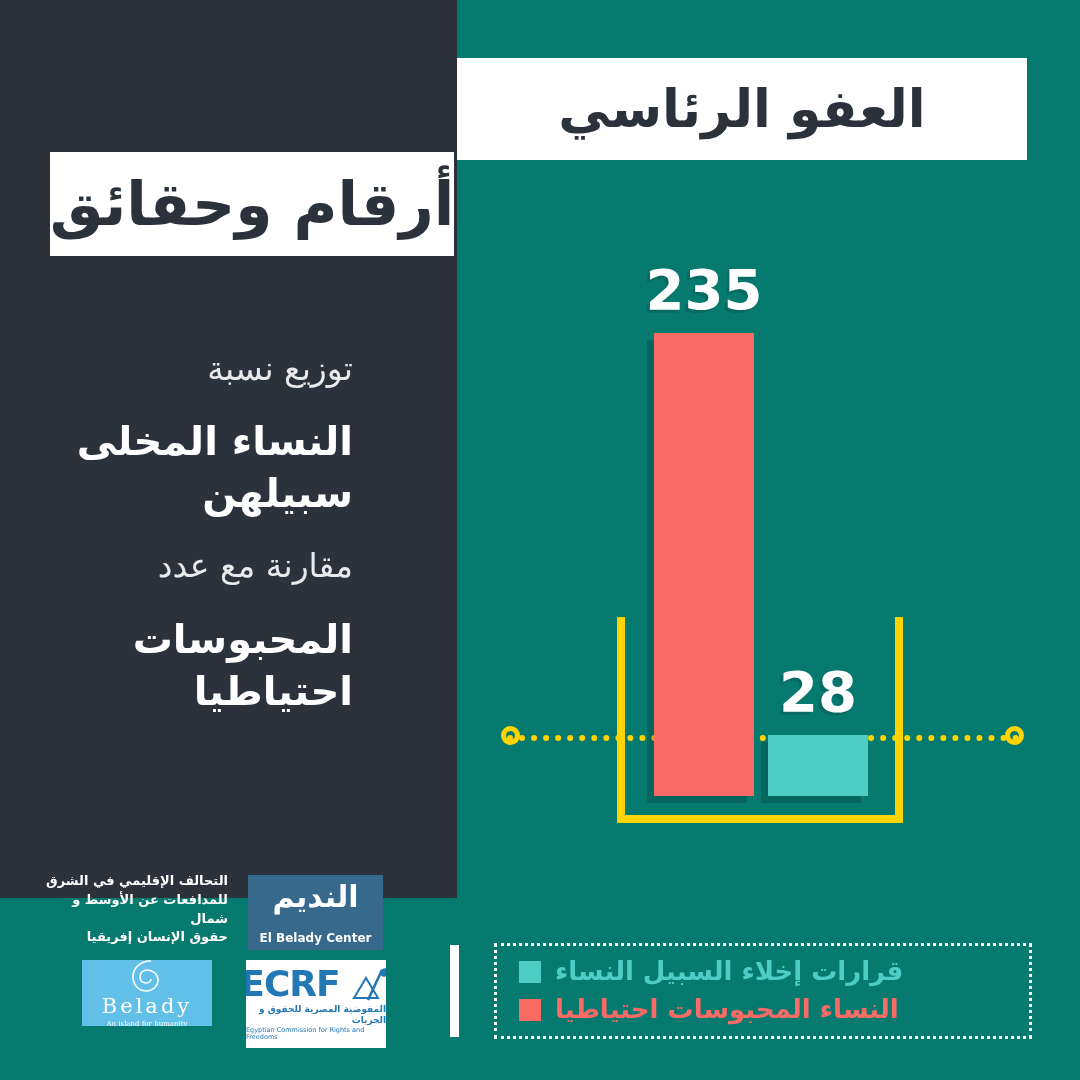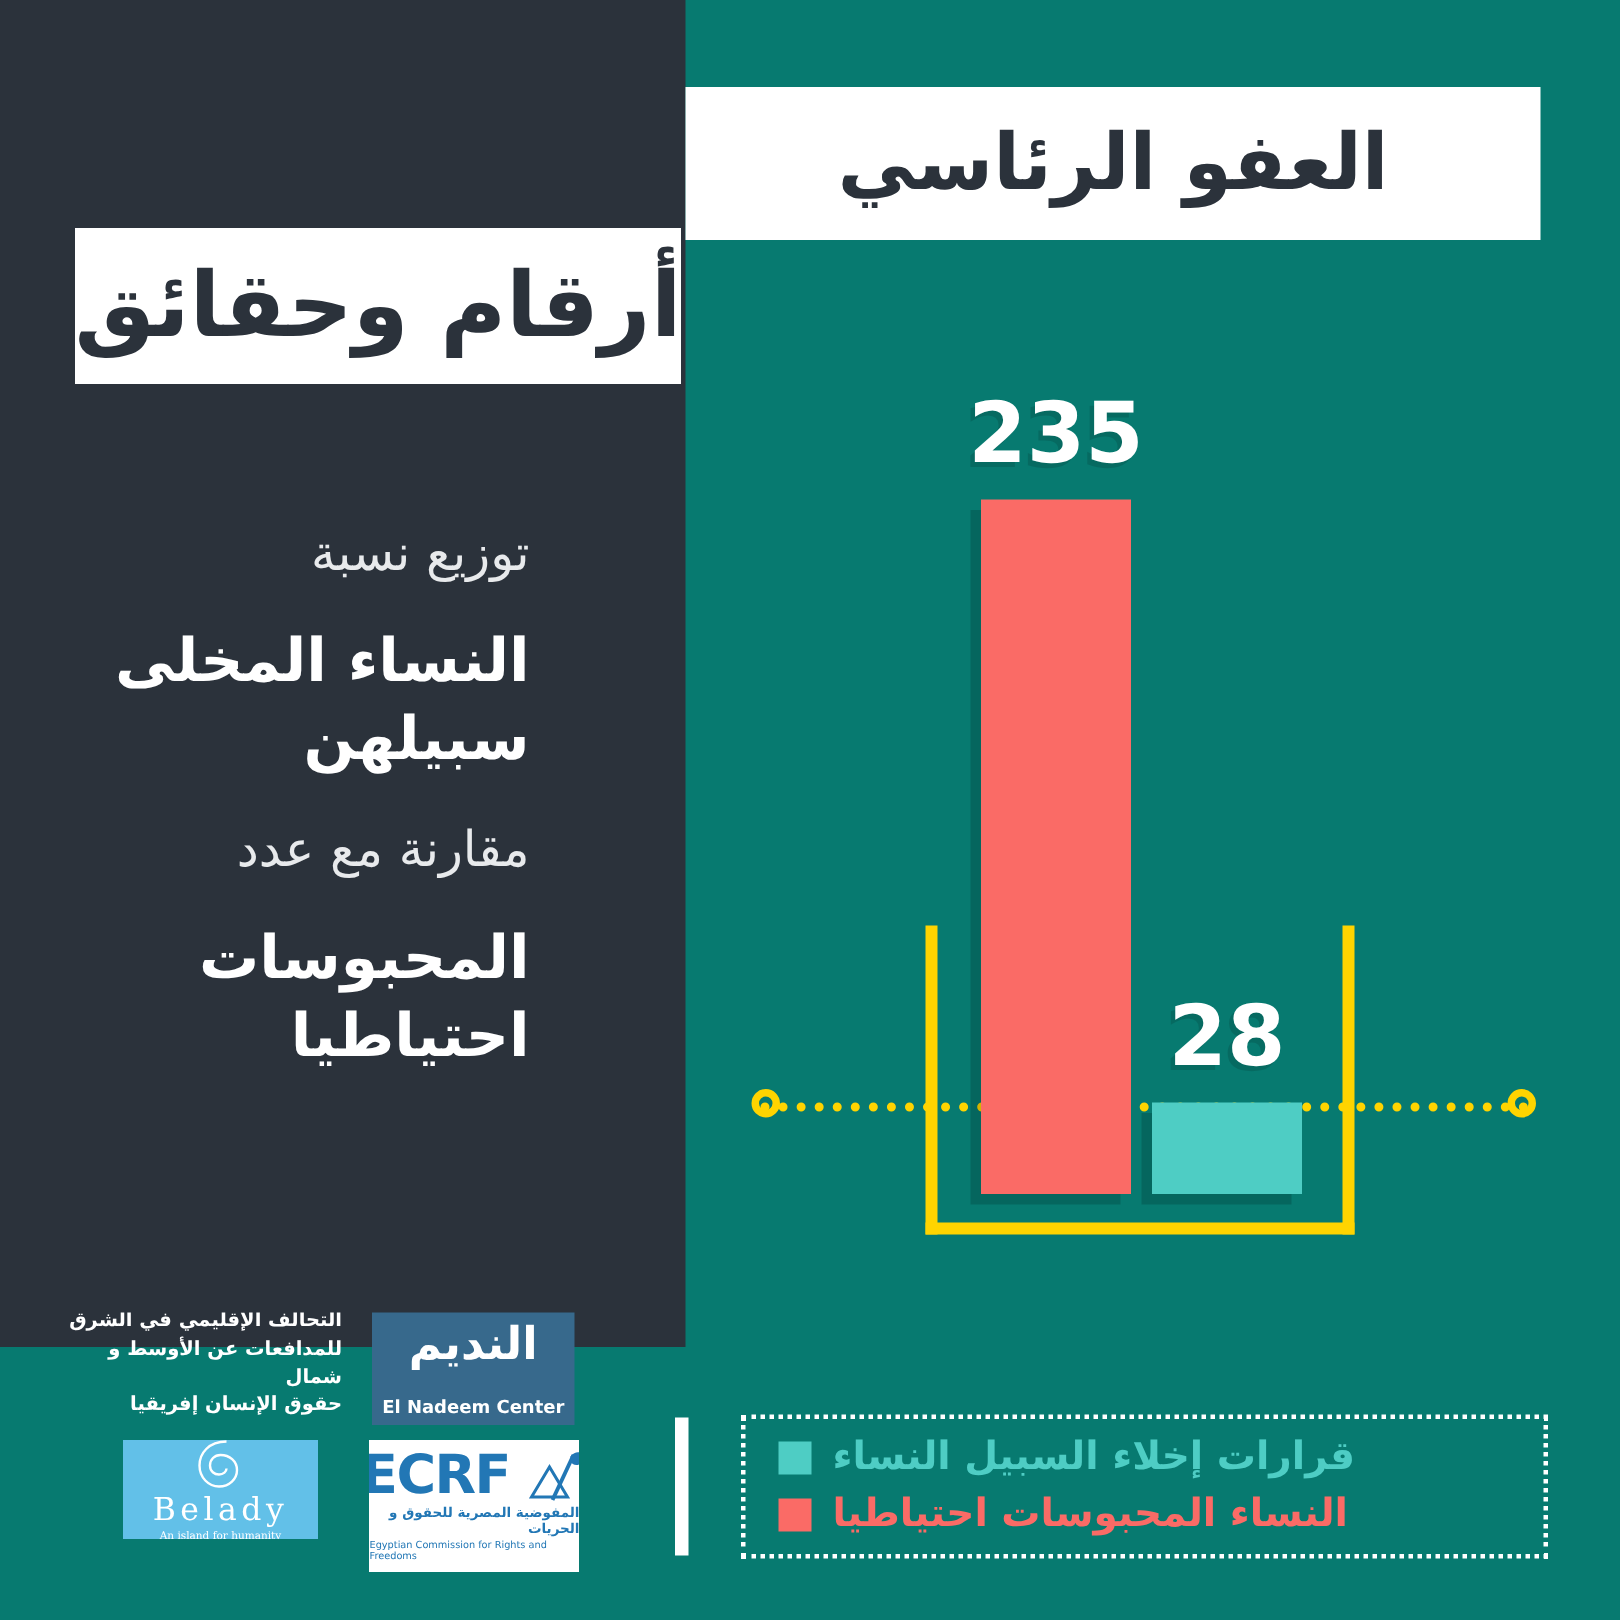--- a/index.html
+++ b/index.html
@@ -373,21 +373,21 @@
   <div class="logos">
 
     <div class="logo logo-rc">
       <div class="logo-rc-text">التحالف الإقليمي في الشرق
 للمدافعات عن الأوسط و شمال
 حقوق الإنسان إفريقيا</div>
     </div>
 
     <div class="logo logo-nadeem">
       <div class="logo-nadeem-ar">النديم</div>
-      <div class="logo-nadeem-en">El Nadeem Center</div>
+      <div class="logo-nadeem-en">El Belady Center</div>
     </div>
 
     <div class="logo logo-belady">
       <div class="belady-mark">
         <svg width="44" height="36" viewBox="0 0 44 36" fill="none" stroke="#ffffff" stroke-width="1.6">
           <path d="M26 3 C14 3 8 11 8 19 C8 27 14 33 21 33 C28 33 33 28 33 22 C33 16 28 12 22 12 C18 12 15 15 15 19 C15 23 18 25 21 25 C24 25 26 23 26 21"></path>
         </svg>
       </div>
       <div class="logo-belady-name">Belady</div>
       <div class="logo-belady-tag">An island for humanity</div>

